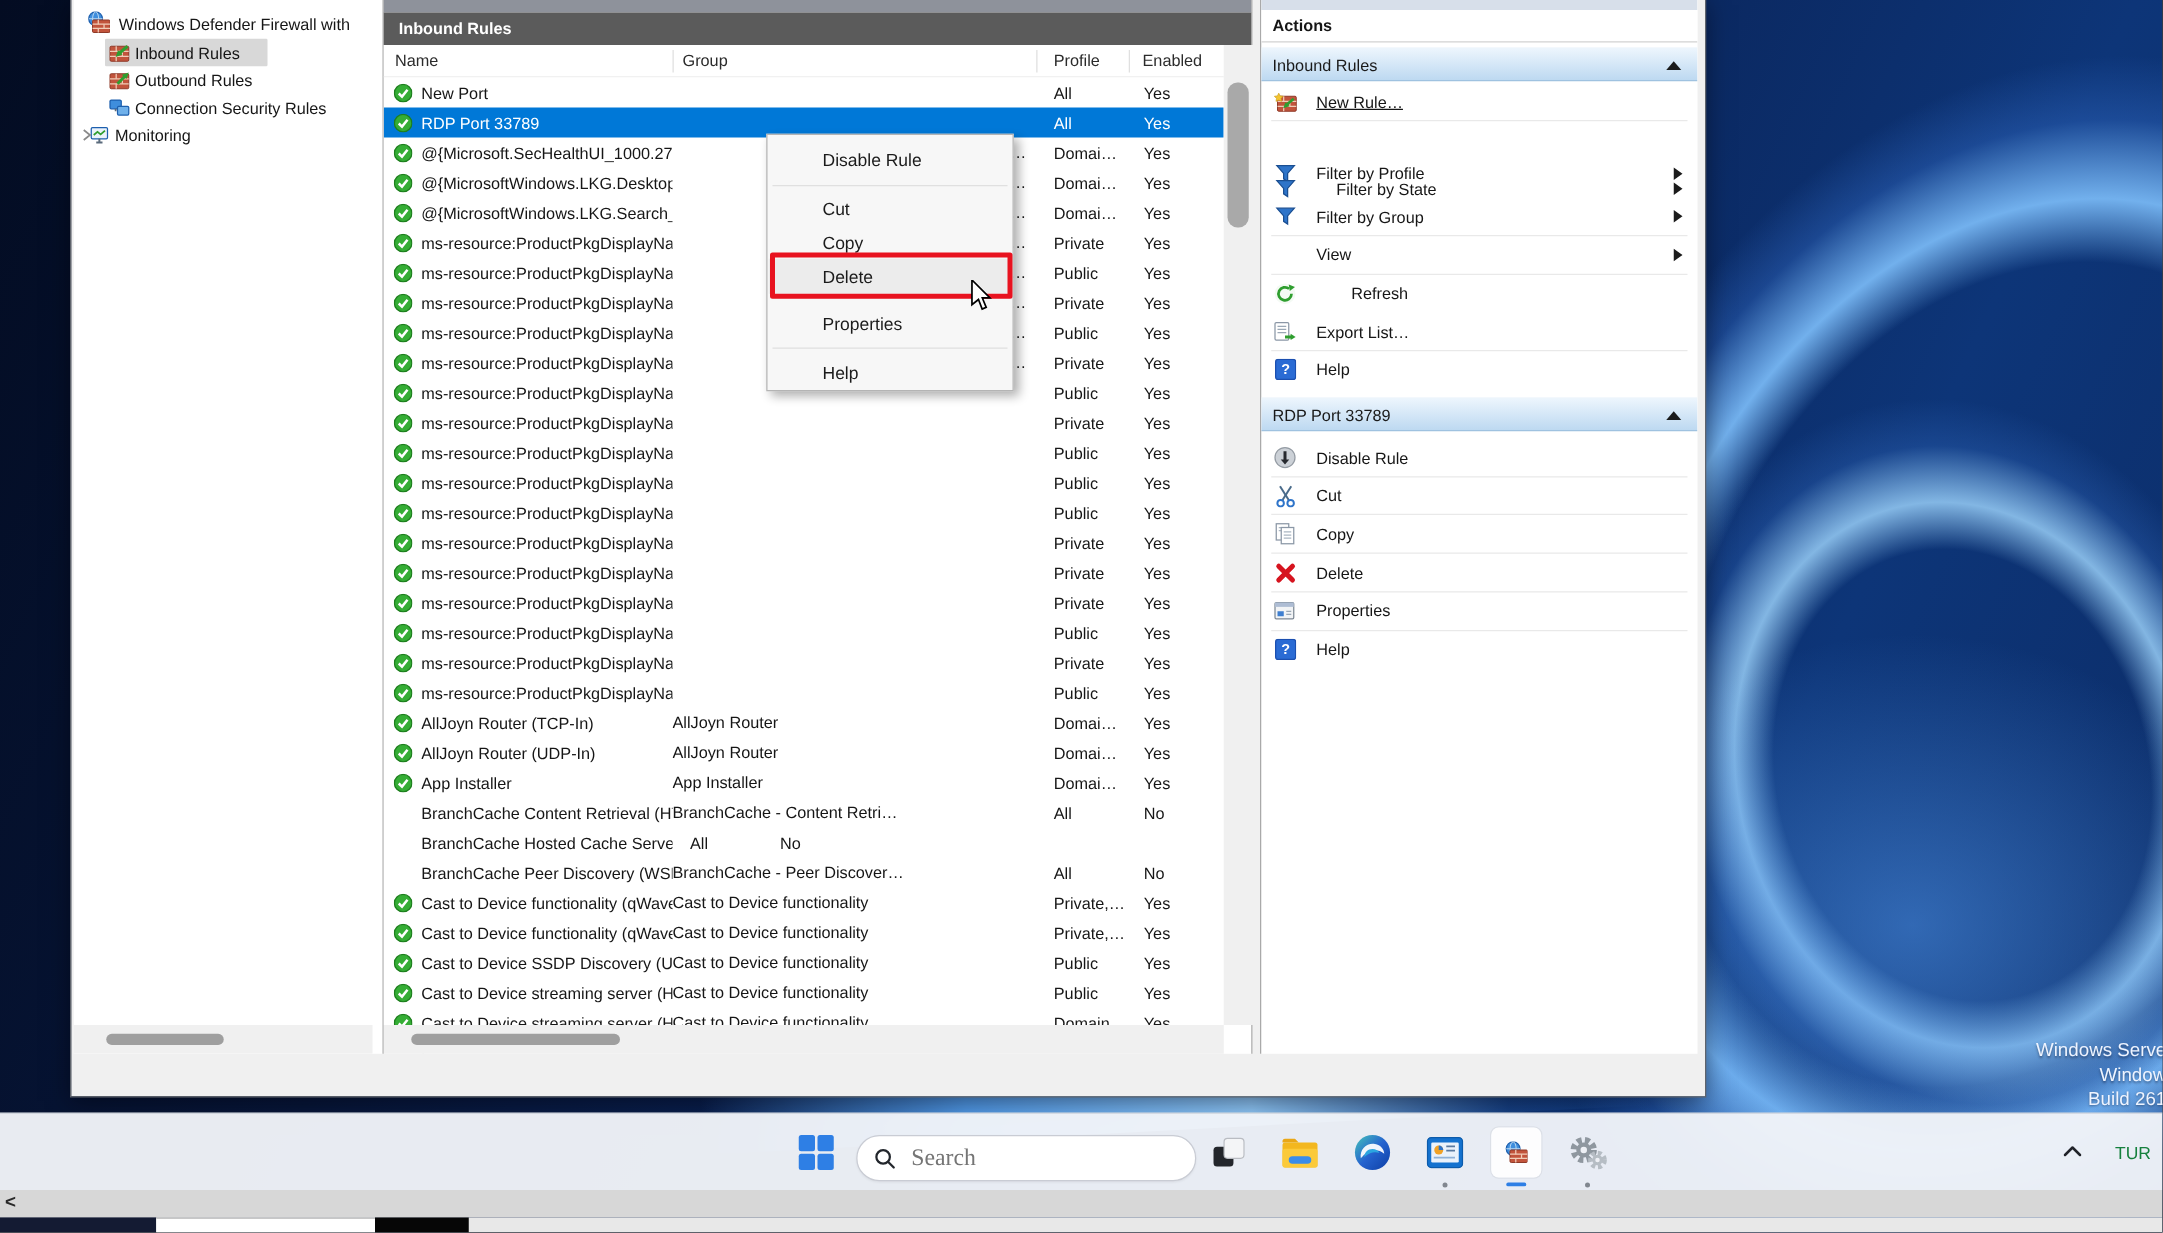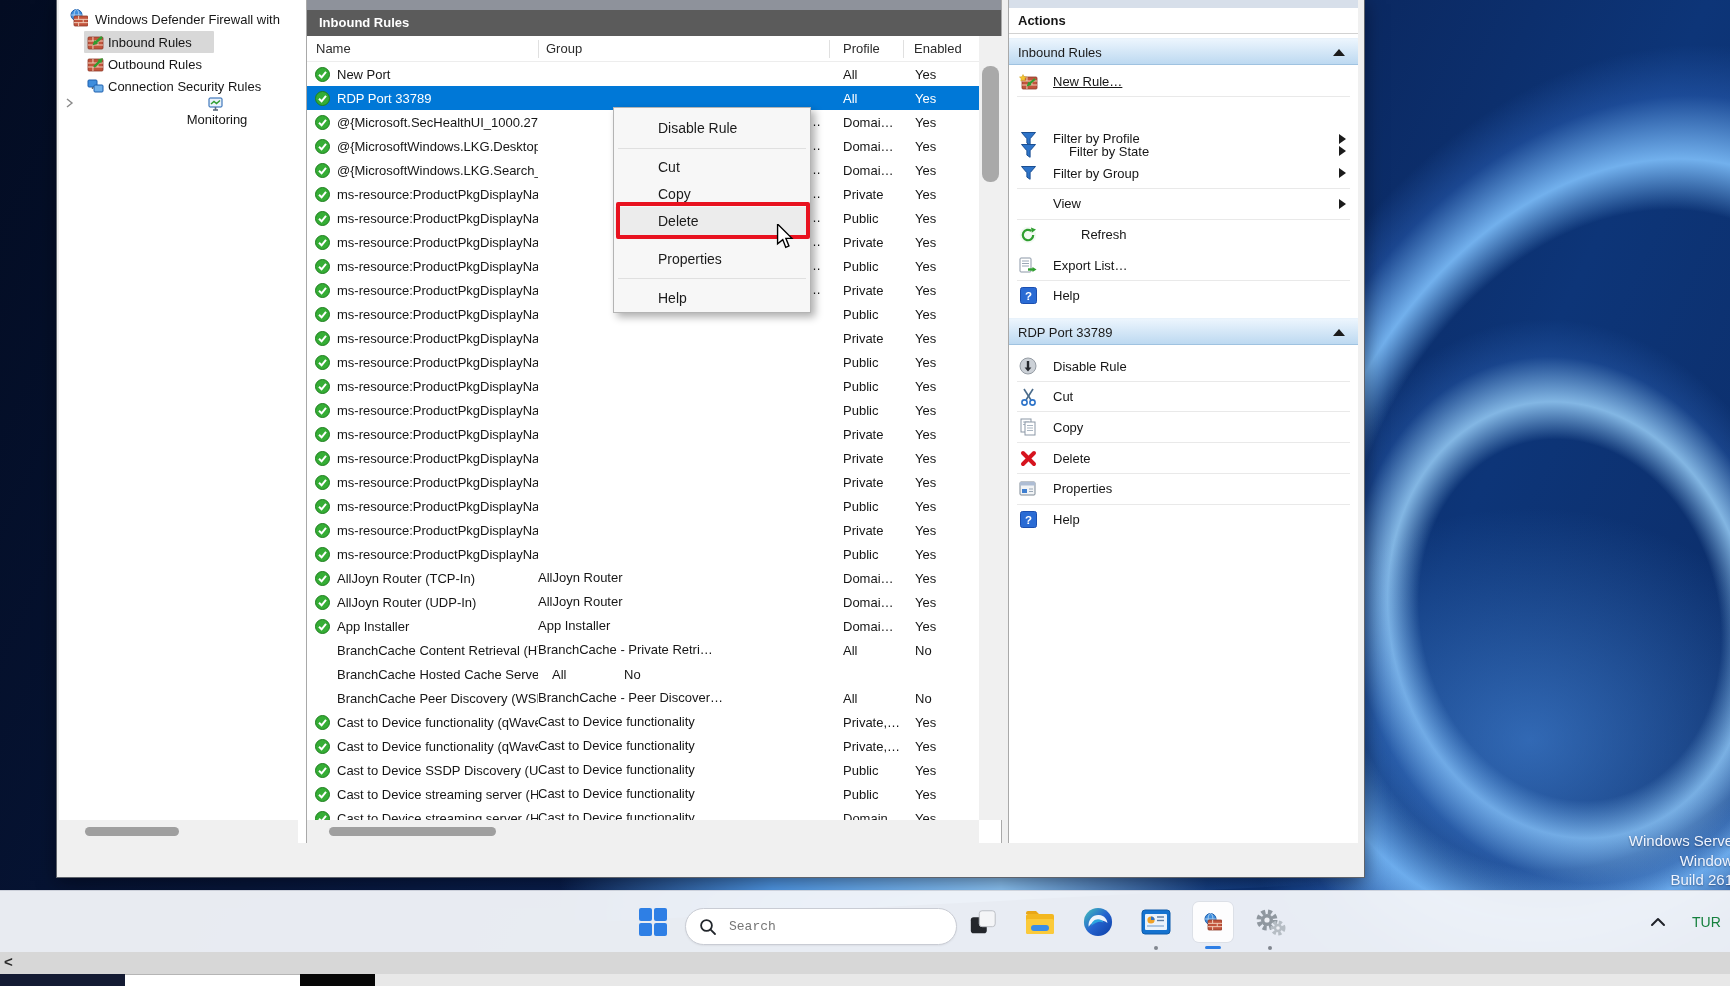--- a/index.html
+++ b/index.html
@@ -91,22 +91,22 @@
 
   
   .taskbar{position:absolute;left:0;top:890px;width:1730px;height:62px;background:rgba(240,243,248,.97);
       border-top:1px solid rgba(100,110,130,.22);z-index:30;}
   .tb-item{position:absolute;top:11px;width:40px;height:40px;display:flex;align-items:center;justify-content:center;border-radius:6px;}
   .tb-active{background:rgba(255,255,255,.9);box-shadow:0 0 0 1px rgba(0,0,0,.05);}
   .tb-underline{position:absolute;top:55px;width:16px;height:3px;border-radius:2px;background:#2e7fe5;}
   .tb-dot{position:absolute;top:55px;width:4px;height:4px;border-radius:2px;background:#81878f;}
   .search-pill{position:absolute;left:685px;top:17px;width:272px;height:37px;background:#fff;border:1px solid #c9ccd4;
       border-radius:19px;display:flex;align-items:center;box-shadow:0 1px 2px rgba(0,0,0,.06);}
-  .search-pill input{border:none;outline:none;background:transparent;font-size:13px;color:#737373;width:190px;
-      font-family:Liberation Mono, monospace;margin-left:10px;}
+  .search-pill input{border:none;outline:none;background:transparent;font-size:19px;color:#737373;width:190px;
+      font-family:Liberation Serif, serif;margin-left:10px;}
   .tray-lang{position:absolute;left:1692px;top:0;height:62px;line-height:62px;font-size:14px;color:#15803d;font-weight:500;}
   .tray-chevron{position:absolute;left:1650px;top:22px;}
 
   
   .substrip1{position:absolute;left:0;top:952px;width:1730px;height:22px;background:#d7d7d7;z-index:30;}
   .back-arrow{position:absolute;left:4px;top:1px;font-size:15px;font-weight:bold;color:#2a2a2a;}
   .substrip2{position:absolute;left:0;top:974px;width:1730px;height:12px;background:#e8e8e8;z-index:30;}
   .seg{position:absolute;top:0;height:12px;}
 </style>
 </head>
@@ -192,21 +192,21 @@
           <div class="tree-row tree-item" style="top: 75px; padding-left: 28px;">
             <span style="display: inline-flex; align-items: center; justify-content: center;">
               <svg width="17" height="15" viewBox="0 0 17 15">
                 <rect x="1" y="1" width="9" height="7" rx="1" fill="#3f8edd" stroke="#1d5fae"></rect>
                 <rect x="7" y="6" width="9" height="7" rx="1" fill="#6fb0ea" stroke="#1d5fae"></rect>
                 <line x1="5.5" y1="8" x2="5.5" y2="10" stroke="#5a6b7c" stroke-width="1.4"></line>
               </svg>
             </span>
             <span class="lbl">Connection Security Rules</span>
           </div>
-          <div class="tree-row tree-item" style="top: 97px; padding-left: 12px; flex-direction: column;">
+          <div class="tree-row tree-item" style="top: 97px; padding-left: 12px;">
             <span class="expander" style="position: absolute; left: 6px;"><svg width="10" height="12" viewBox="0 0 10 12">
                 <polyline points="2,2 7,6 2,10" fill="none" stroke="#8a8a8a" stroke-width="1.4"></polyline>
               </svg></span>
             <span style="display: inline-flex; align-items: center; justify-content: center;">
               <svg width="17" height="15" viewBox="0 0 17 15">
                 <rect x="2" y="1" width="13" height="9" rx="1" fill="#eaf2fb" stroke="#1d5fae"></rect>
                 <polyline points="4,7 7,4.5 9.5,6.5 13,3.5" fill="none" stroke="#2f9e2f" stroke-width="1.4"></polyline>
                 <line x1="6" y1="13" x2="11" y2="13" stroke="#5a6b7c" stroke-width="1.6"></line>
                 <line x1="8.5" y1="10" x2="8.5" y2="13" stroke="#5a6b7c" stroke-width="1.6"></line>
               </svg>
@@ -532,21 +532,21 @@
               </svg>
             </span>
             <span class="c-name">App Installer</span>
             <span class="c-group">App Installer</span>
             <span class="c-prof">Domai…</span>
             <span class="c-enab">Yes</span>
           </div>
           <div class="lrow">
             <span class="c-icon"></span>
             <span class="c-name">BranchCache Content Retrieval (HTTP-In)</span>
-            <span class="c-group">BranchCache - Private Retri…</span>
+            <span class="c-group">BranchCache - Content Retri…</span>
             <span class="c-prof">All</span>
             <span class="c-enab">No</span>
           </div>
           <div class="lrow">
             <span class="c-icon"></span>
             <span class="c-name">BranchCache Hosted Cache Server (HTTP-In)</span>
             <span class="c-prof">All</span>
             <span class="c-enab">No</span>
           </div>
           <div class="lrow">

